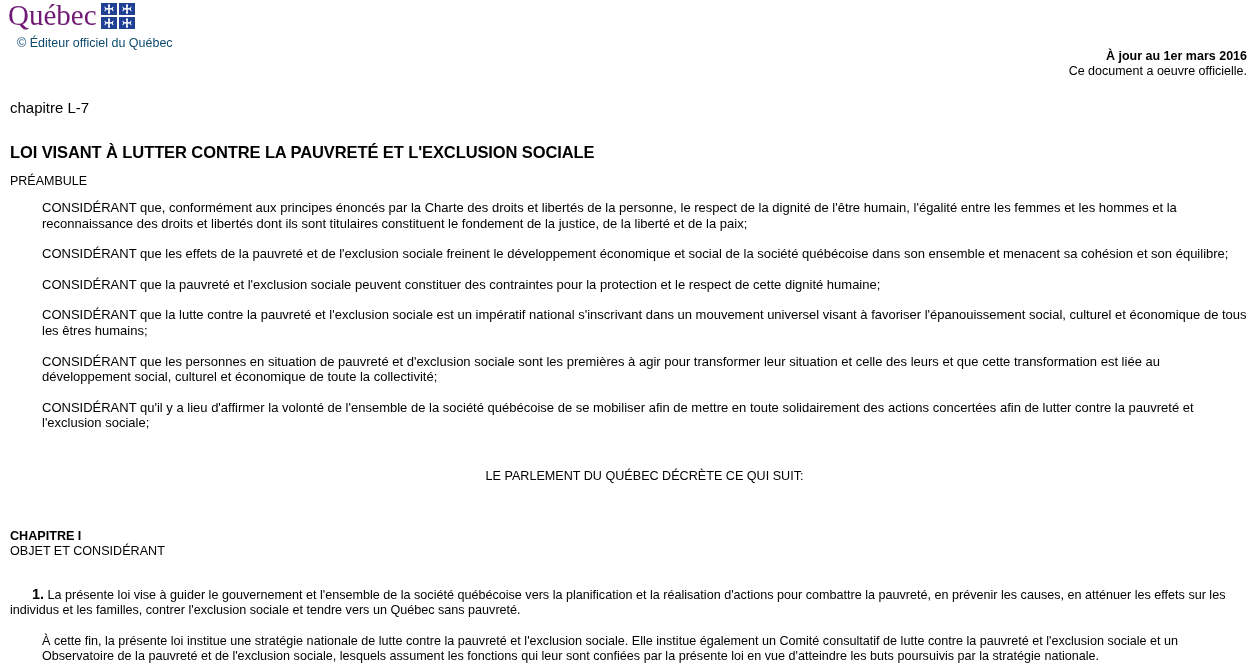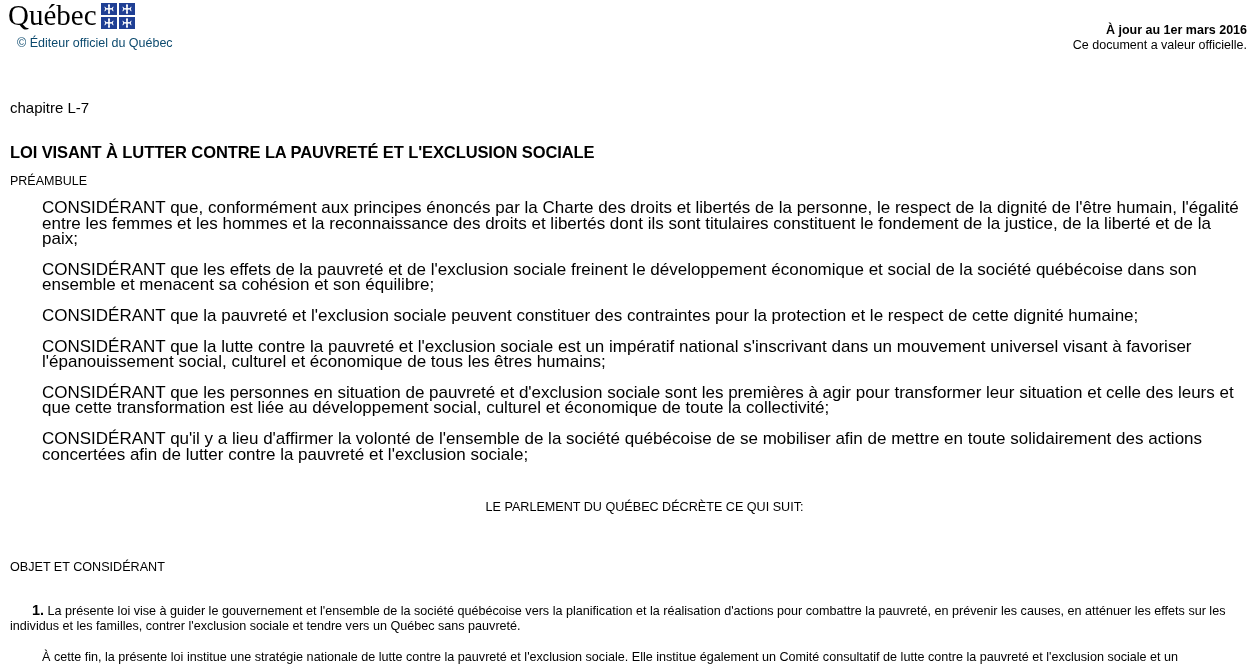--- a/index.html
+++ b/index.html
@@ -35,21 +35,21 @@
     left: 8px;
     top: 0px;
     display: flex;
     align-items: flex-start;
   }
   .brand-word {
     font-family: "Liberation Serif", serif;
     font-size: 29px;
     line-height: 31px;
     letter-spacing: 0px;
-    color: #000000;
+    color: #701a75;
     font-weight: 400;
   }
   .flag-grid {
     display: grid;
     grid-template-columns: 16px 16px;
     grid-template-rows: 12px 12px;
     gap: 2px 2px;
     margin-left: 4px;
     margin-top: 3px;
   }
@@ -67,21 +67,21 @@
     left: 17px;
     top: 36px;
     font-size: 12.5px;
     font-family: "Liberation Sans", sans-serif;
     color: #0c4a6e;
     white-space: nowrap;
   }
   .update-block {
     position: absolute;
     right: 10px;
-    top: 23px;
+    top: 49px;
     text-align: right;
     font-size: 12.5px;
     line-height: 15px;
   }
   .update-date {
     font-weight: bold;
   }
   .update-note {
     font-weight: normal;
   }
@@ -104,21 +104,21 @@
     line-height: 19px;
     letter-spacing: -0.1px;
   }
   .preamble-label {
     font-size: 12.5px;
     margin-top: 2px;
     margin-bottom: 12px;
     line-height: 14px;
   }
   .para {
-    font-size: 17px;
+    font-size: 13px;
     line-height: 15.6px;
     margin: 0;
     padding-left: 32px;
     text-align: left;
   }
   .para + .para {
     margin-top: 15px;
   }
   .preamble-list {
     margin-top: 4px;
@@ -236,21 +236,21 @@
             </g>
           </svg>
         </span>
       </span>
     </div>
 
     <div class="editor-line">© Éditeur officiel du Québec</div>
 
     <div class="update-block">
       <div class="update-date">À jour au 1er mars 2016</div>
-      <div class="update-note">Ce document a valeur officielle.</div>
+      <div class="update-note">Ce document a oeuvre officielle.</div>
     </div>
   </div>
 
   <div class="content">
 
     <div class="chapter-ref">chapitre L-7</div>
 
     <h1 class="law-title">LOI VISANT À LUTTER CONTRE LA PAUVRETÉ ET L'EXCLUSION SOCIALE</h1>
 
     <div class="preamble-label">PRÉAMBULE</div>
@@ -260,20 +260,21 @@
       <p class="para">CONSIDÉRANT que les effets de la pauvreté et de l'exclusion sociale freinent le développement économique et social de la société québécoise dans son ensemble et menacent sa cohésion et son équilibre;</p>
       <p class="para">CONSIDÉRANT que la pauvreté et l'exclusion sociale peuvent constituer des contraintes pour la protection et le respect de cette dignité humaine;</p>
       <p class="para">CONSIDÉRANT que la lutte contre la pauvreté et l'exclusion sociale est un impératif national s'inscrivant dans un mouvement universel visant à favoriser l'épanouissement social, culturel et économique de tous les êtres humains;</p>
       <p class="para">CONSIDÉRANT que les personnes en situation de pauvreté et d'exclusion sociale sont les premières à agir pour transformer leur situation et celle des leurs et que cette transformation est liée au développement social, culturel et économique de toute la collectivité;</p>
       <p class="para">CONSIDÉRANT qu'il y a lieu d'affirmer la volonté de l'ensemble de la société québécoise de se mobiliser afin de mettre en toute solidairement des actions concertées afin de lutter contre la pauvreté et l'exclusion sociale;</p>
     </div>
 
     <p class="decree">LE PARLEMENT DU QUÉBEC DÉCRÈTE CE QUI SUIT:</p>
 
     <div class="chapitre-block">
+      <div class="chapitre-num">CHAPITRE I</div>
       <div class="chapitre-name">OBJET ET CONSIDÉRANT</div>
     </div>
 
     <div class="article">
       <p class="art-first-line"><span class="art-num">1.</span> <span>La présente loi vise à guider le gouvernement et l'ensemble de la société québécoise vers la planification et la réalisation d'actions pour combattre la pauvreté, en prévenir les causes, en atténuer les effets sur les individus et les familles, contrer l'exclusion sociale et tendre vers un Québec sans pauvreté.</span></p>
       <p class="art-body-indent">À cette fin, la présente loi institue une stratégie nationale de lutte contre la pauvreté et l'exclusion sociale. Elle institue également un Comité consultatif de lutte contre la pauvreté et l'exclusion sociale et un Observatoire de la pauvreté et de l'exclusion sociale, lesquels assument les fonctions qui leur sont confiées par la présente loi en vue d'atteindre les buts poursuivis par la stratégie nationale.</p>
       <p class="art-body-indent">La présente loi prévoit aussi la création du Fonds québécois d'initiatives sociales, affecté à la lutte contre la pauvreté et l'exclusion sociale.</p>
 
     </div>
 

